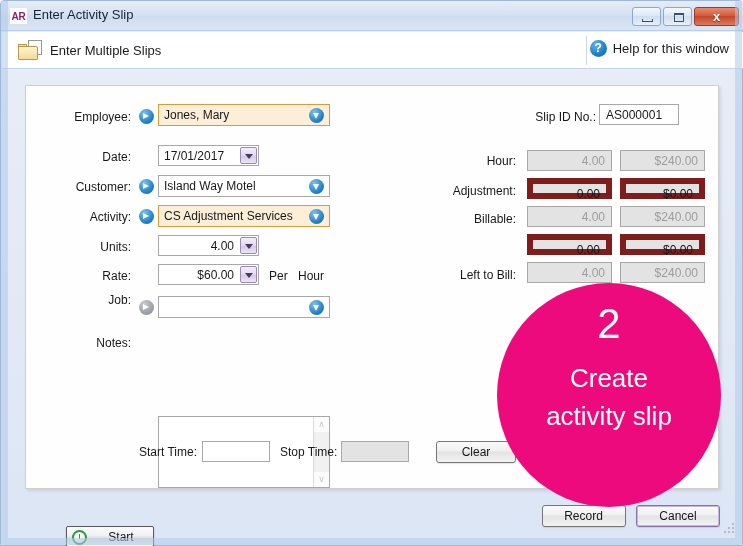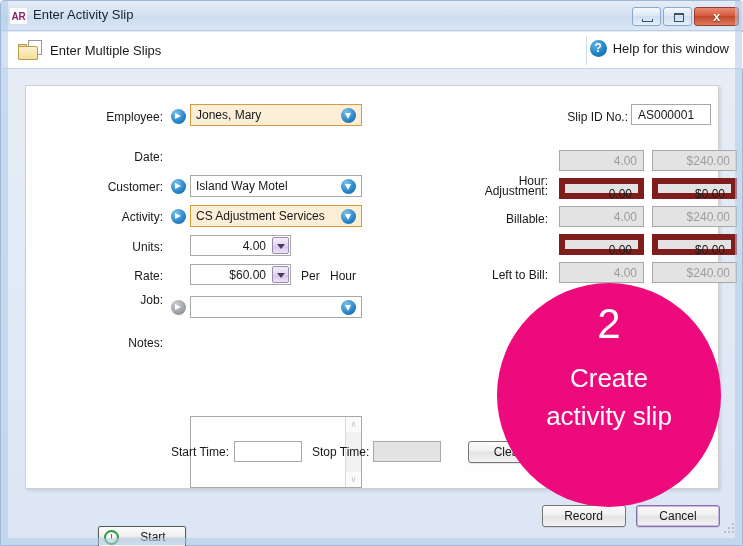--- a/index.html
+++ b/index.html
@@ -158,21 +158,21 @@
 
   
   .panel {
     position: absolute;
     left: 24px; top: 84px;
     width: 694px; height: 404px;
     background: #fefefe;
     border: 1px solid #cfcfcf;
     box-shadow: 2px 2px 3px rgba(0,0,0,0.10);
   }
-  .panel-inner { position: absolute; left: 0; top: 0; right: 0; bottom: 0; margin-left: 32px; }
+  .panel-inner { position: absolute; left: 0; top: 0; right: 0; bottom: 0; }
 
   
   .lbl {
     position: absolute;
     font-size: 12px;
     color: #17181a;
     text-align: right;
     font-family: "Liberation Sans", sans-serif;
     white-space: nowrap;
   }
@@ -451,20 +451,24 @@
         <span class="val">Jones, Mary</span>
         <span class="chev-circle"></span>
       </div>
 
       <div class="lbl" style="left:400px; top:24px; width:170px;">Slip ID No.:</div>
       <div class="whitebox" style="left:573px; top:18px; width:80px;">
         <span class="v">AS000001</span>
       </div>
 
       <div class="lbl" style="left:0px; top:64px; width:105px;">Date:</div>
+      <div class="combo" style="left:132px; top:59px; width:101px;">
+        <span class="cval">17/01/2017</span>
+        <span class="combo-btn"></span>
+      </div>
 
       <div class="lbl" style="left:0px; top:94px; width:105px;">Customer:</div>
       <div class="goarrow" style="left:113px; top:93px;"></div>
       <div class="selfield" style="left:132px; top:89px; width:172px;">
         <span class="val">Island Way Motel</span>
         <span class="chev-circle"></span>
       </div>
 
       <div class="lbl" style="left:0px; top:124px; width:105px;">Activity:</div>
       <div class="goarrow" style="left:113px; top:123px;"></div>
@@ -496,21 +500,21 @@
 
       <div class="lbl" style="left:0px; top:250px; width:105px;">Notes:</div>
       <div class="notes">
         <div class="notes-sb">
           <div class="sb-track"></div>
           <div class="sb-arrow up">∧</div>
           <div class="sb-arrow down">∨</div>
         </div>
       </div>
 
-      <div class="lbl" style="left:360px; top:88px; width:130px;">Hour:</div>
+      <div class="lbl" style="left:360px; top:68px; width:130px;">Hour:</div>
       <div class="robox" style="left:501px; top:64px; width:85px;">
         <span class="v">4.00</span>
       </div>
       <div class="robox" style="left:594px; top:64px; width:85px;">
         <span class="v">$240.00</span>
       </div>
 
       <div class="lbl" style="left:360px; top:98px; width:130px;">Adjustment:</div>
       <div class="edbox" style="left:501px; top:92px; width:85px;">
         <span class="v">0.00</span>

